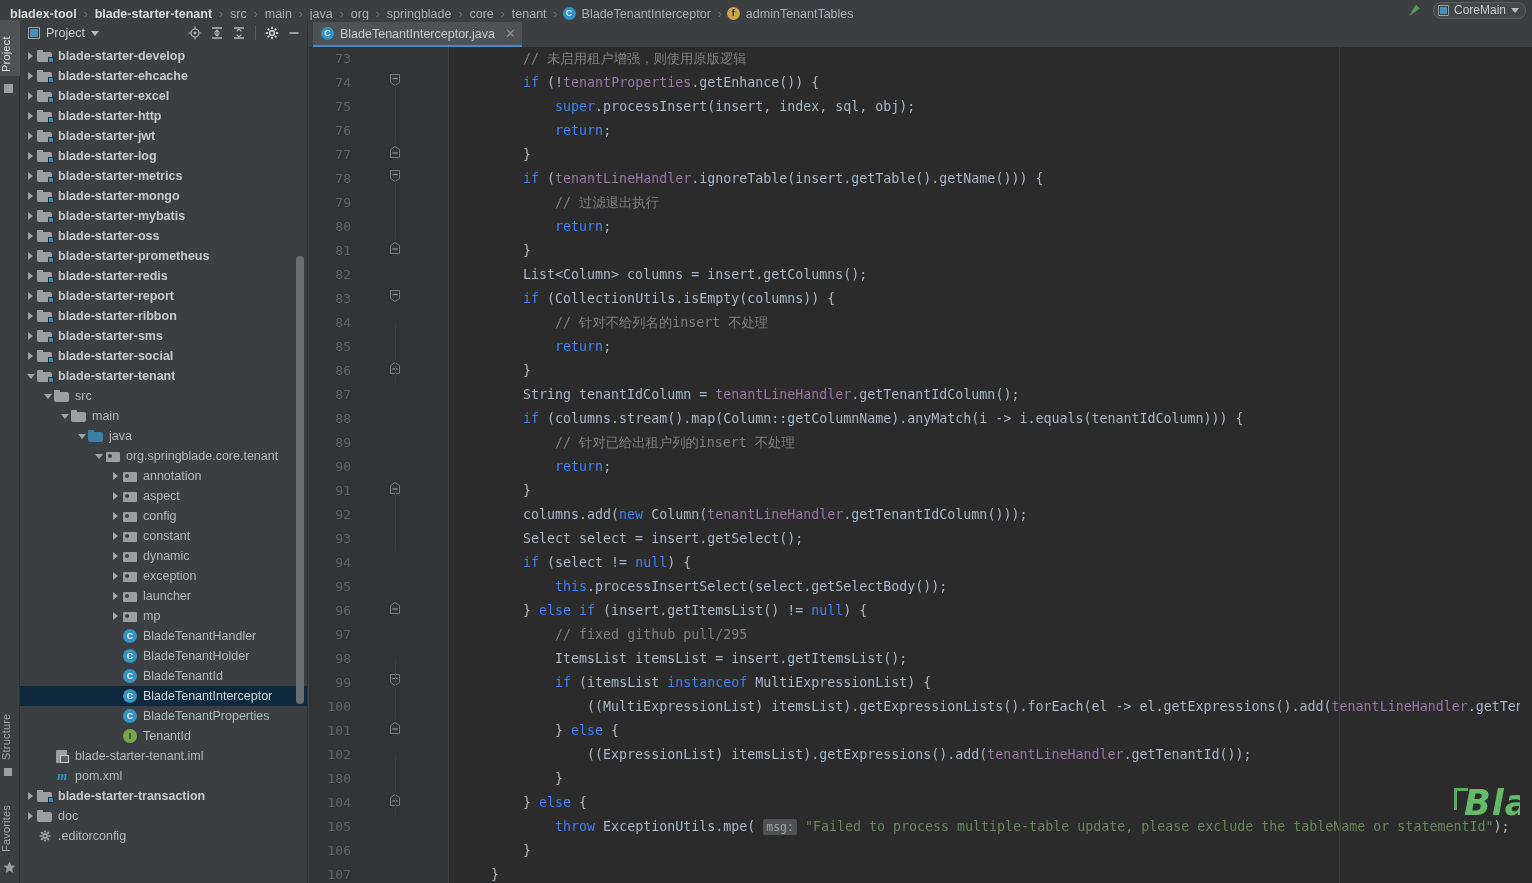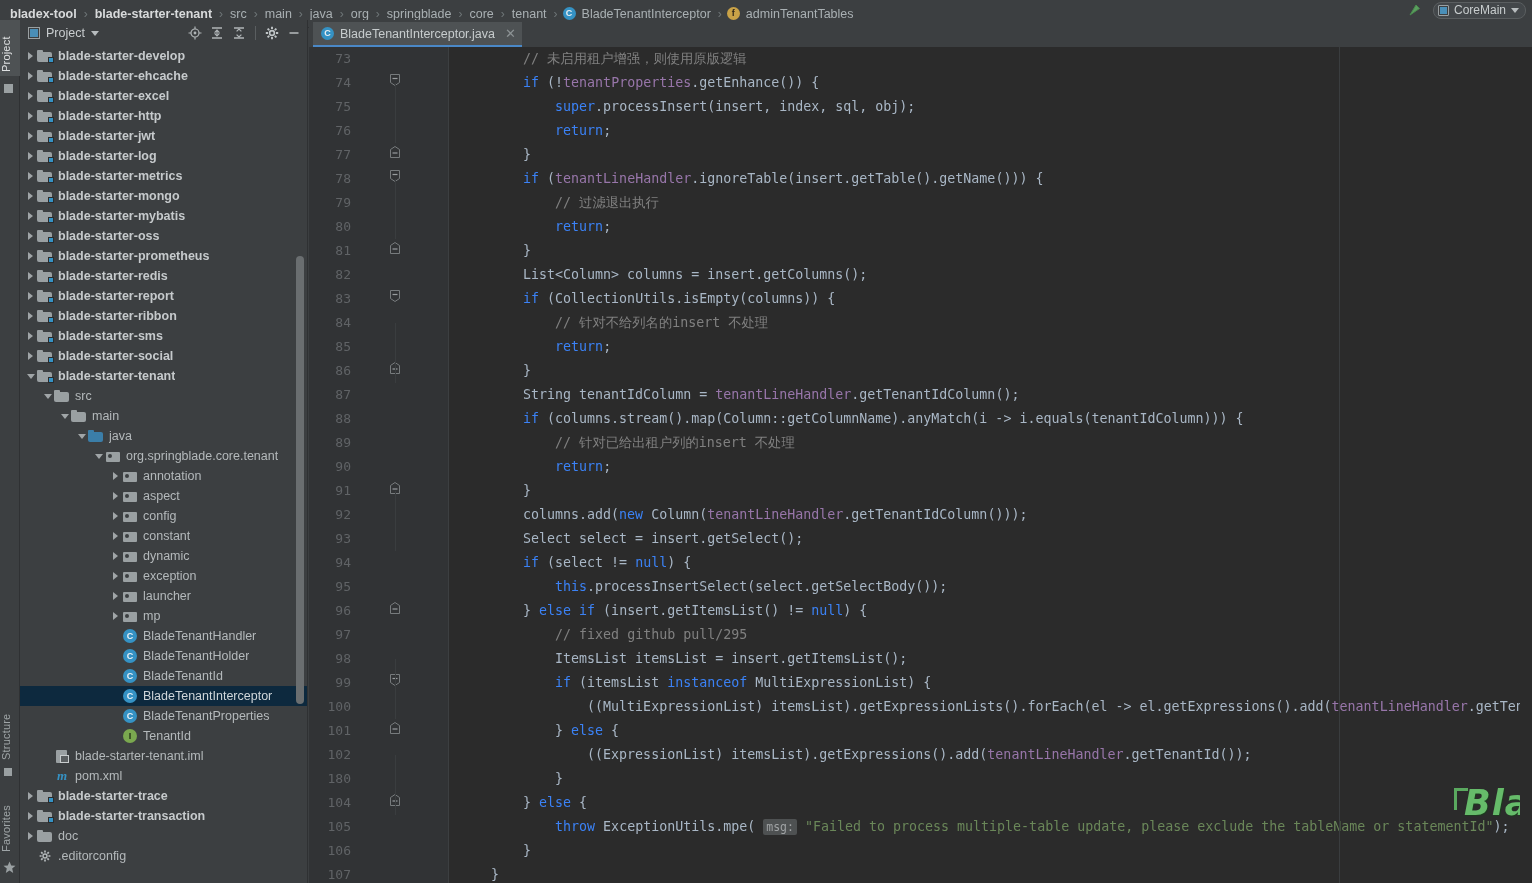--- a/index.html
+++ b/index.html
@@ -665,30 +665,20 @@
           <span style="display:inline-block;width:21px;flex:0 0 21px"></span>
           <span class="twist"></span>
           <span class="ticon ic-iml"></span>
           <span class="tlabel">blade-starter-tenant.iml</span>
         </div>
         <div class="trow">
           <span style="display:inline-block;width:21px;flex:0 0 21px"></span>
           <span class="twist"></span>
           <span class="ticon ic-m">m</span>
           <span class="tlabel">pom.xml</span>
-        </div>
-        <div class="trow">
-          <span style="display:inline-block;width:4px;flex:0 0 4px"></span>
-          <span class="twist">
-            <span class="chev closed"></span>
-          </span>
-          <span class="ticon ic-folder">
-            <span class="badge"></span>
-          </span>
-          <span class="tlabel bold">blade-starter-trace</span>
         </div>
         <div class="trow">
           <span style="display:inline-block;width:4px;flex:0 0 4px"></span>
           <span class="twist">
             <span class="chev closed"></span>
           </span>
           <span class="ticon ic-folder">
             <span class="badge"></span>
           </span>
           <span class="tlabel bold">blade-starter-transaction</span>

